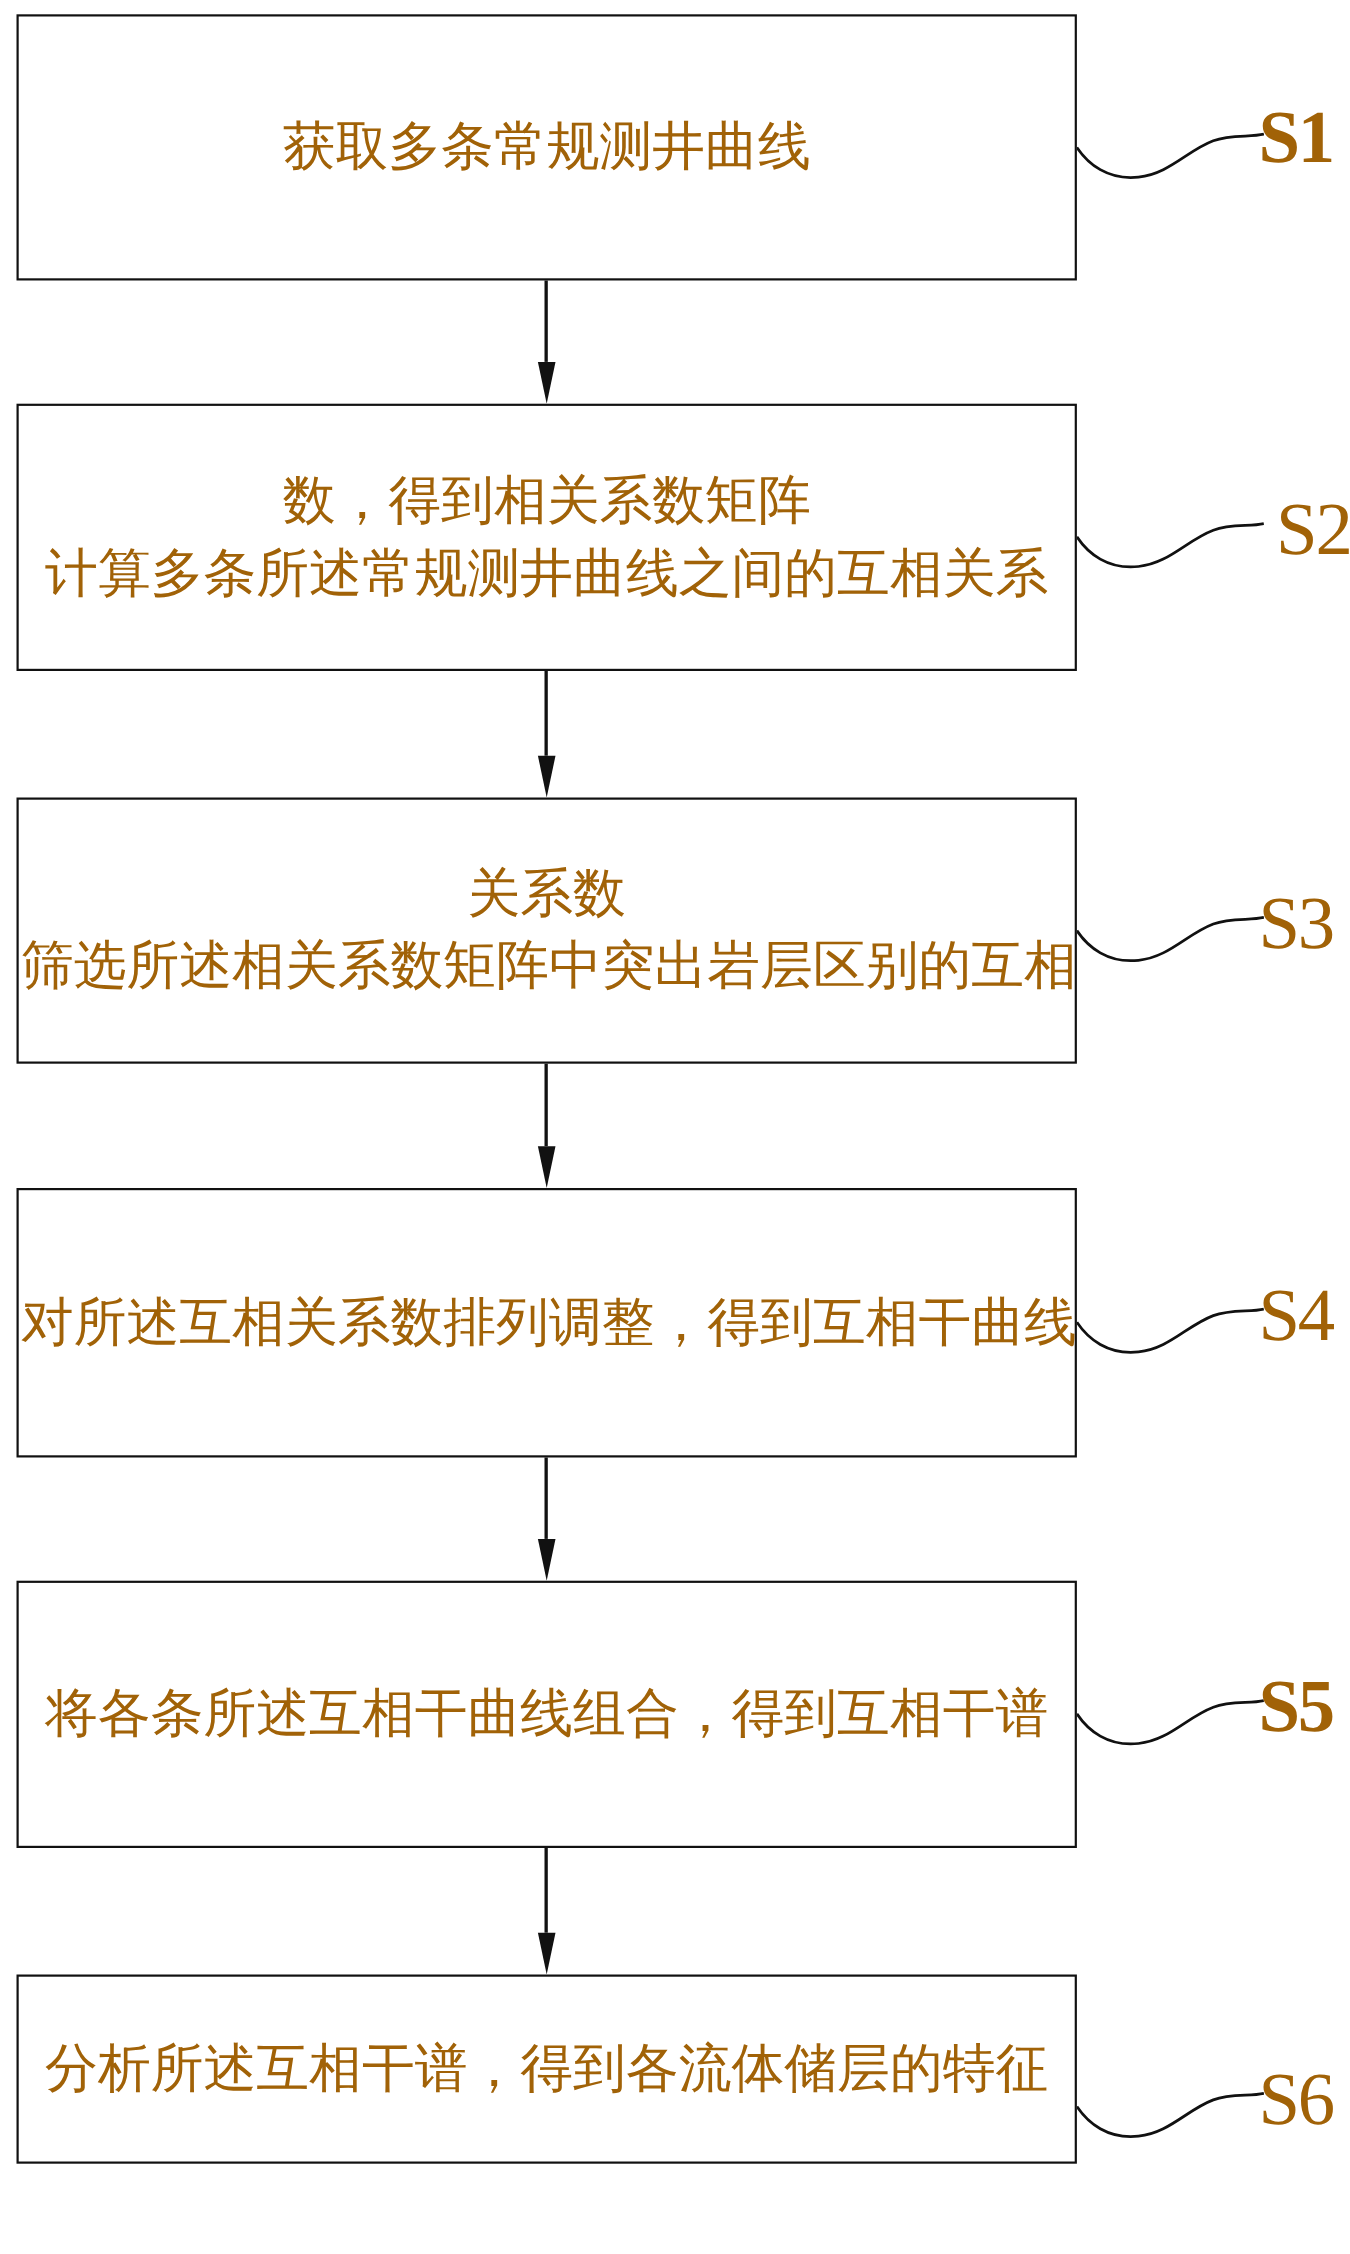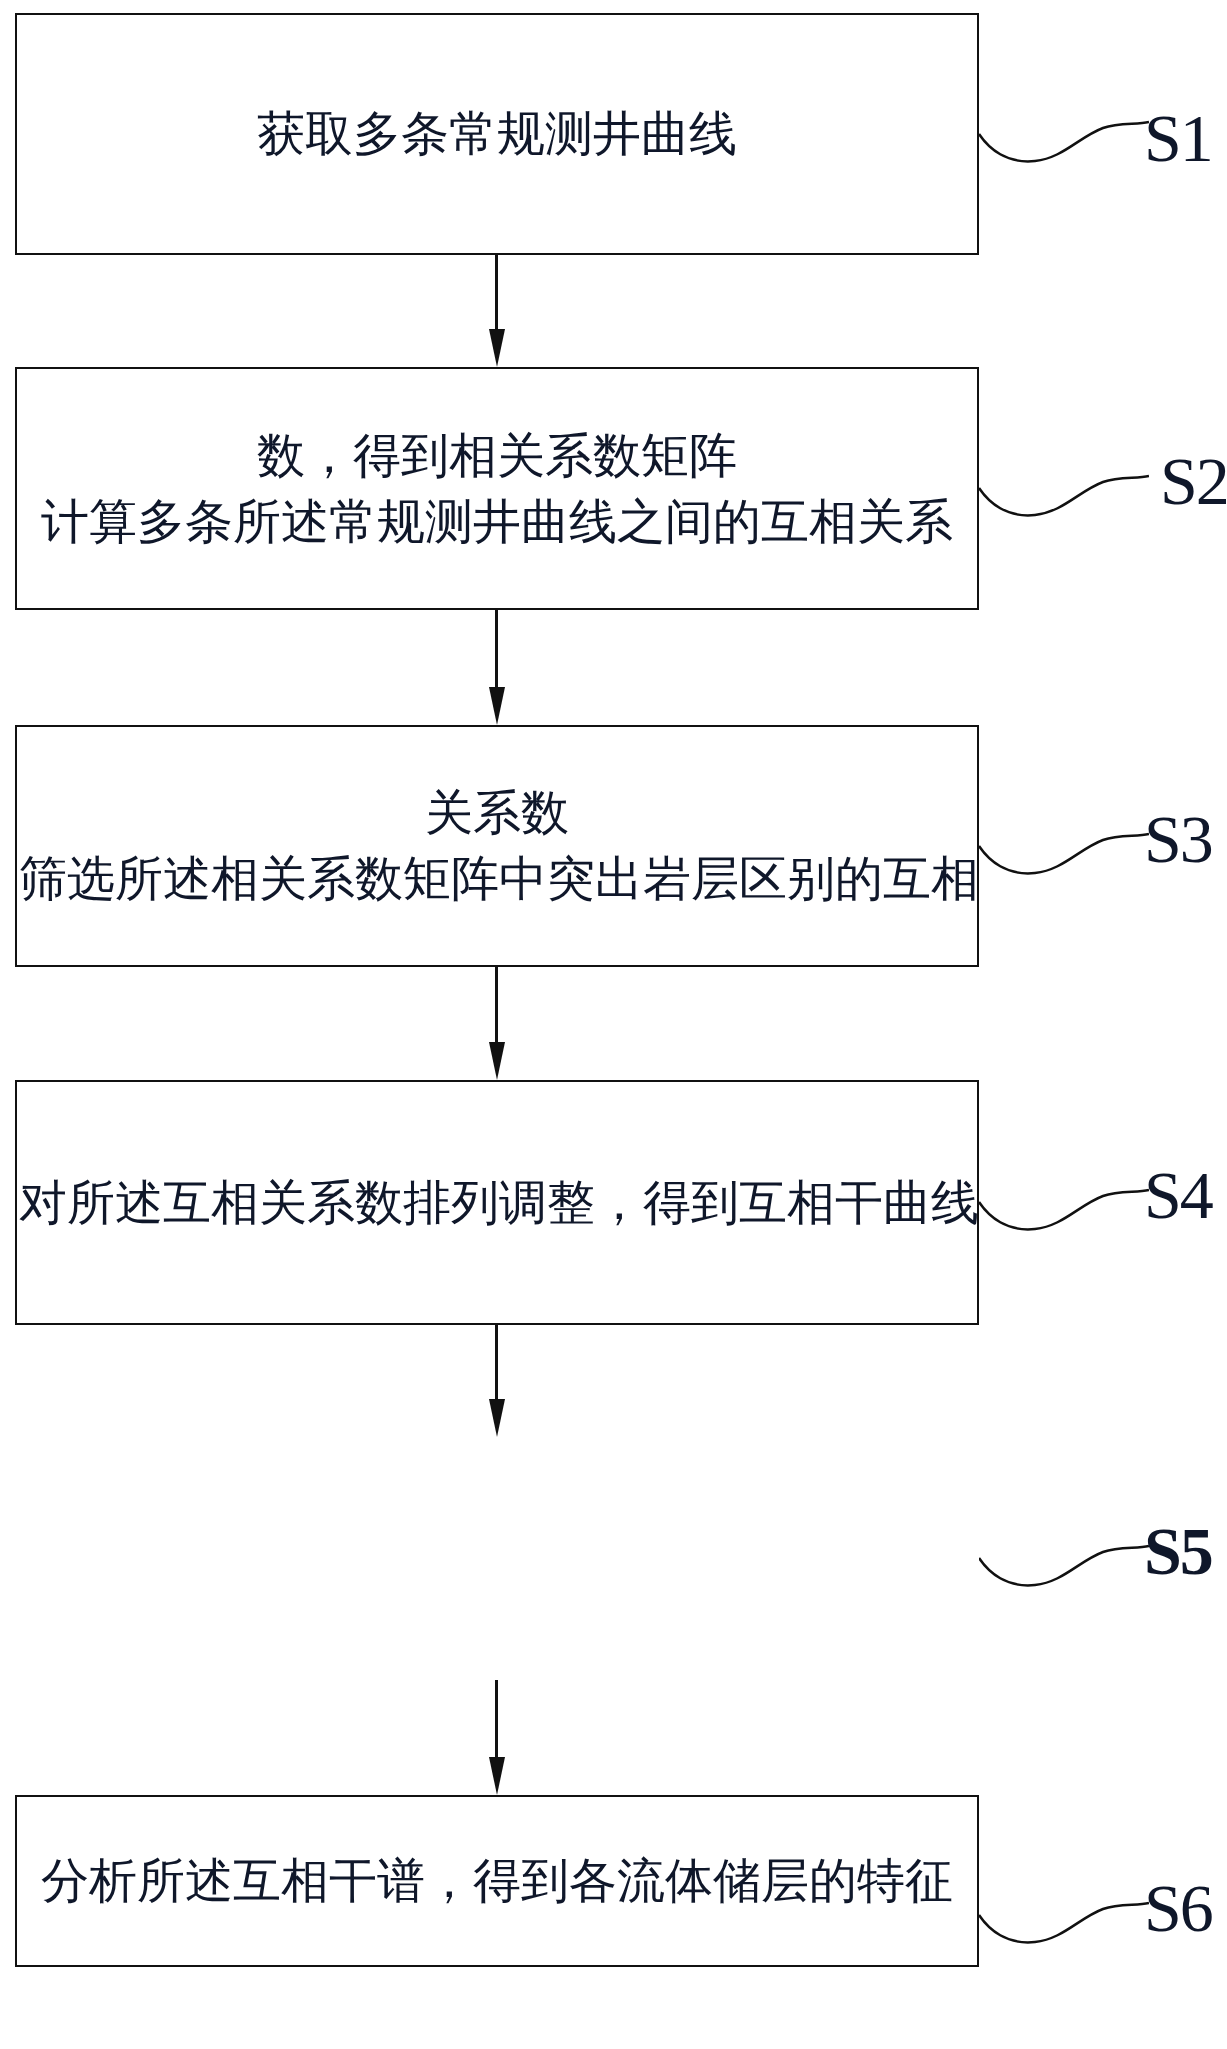--- a/index.html
+++ b/index.html
@@ -2,21 +2,21 @@
 <html><head>
 <meta charset="utf-8">
 <style>
   html, body { margin: 0; padding: 0; background: #ffffff; }
   .fig {
     position: relative;
     width: 1227px;
     height: 2049px;
     background: #ffffff;
     font-family: "Liberation Serif", "DejaVu Serif", serif;
-    color: #0f172a;
+    color: #a16207;
     overflow: hidden;
   }
   .step-box {
     position: absolute;
     left: 15px;
     width: 964px;
     box-sizing: border-box;
     border: 2px solid #111111;
     background: #ffffff;
     display: flex;
@@ -67,21 +67,21 @@
 
 <div class="fig">
 
   <div class="step-box" style="top:13px; height:242px;">
     <div class="step-line">获取多条常规测井曲线</div>
     <div class="step-line"></div>
   </div>
   <svg class="connector" style="top:89px;" viewBox="0 0 170 90">
     <path d="M 0,45 C 10,60 28,75 56,72 C 84,69 100,48 124,39 C 140,33 158,36 170,33" fill="none" stroke="#111111" stroke-width="2.5"></path>
   </svg>
-  <div class="step-label" style="top:98px;">S1</div>
+  <div class="step-label" style="top:84px;font-weight:bold;">S1</div>
 
   <div class="flow-arrow" style="top:255px; height:112px;">
     <div class="arrow-shaft"></div>
     <div class="arrow-head"></div>
   </div>
 
   <div class="step-box" style="top:367px; height:243px;">
     <div class="step-line">数，得到相关系数矩阵</div>
     <div class="step-line">计算多条所述常规测井曲线之间的互相关系</div>
   </div>
@@ -116,20 +116,24 @@
   <svg class="connector" style="top:1157px;" viewBox="0 0 170 90">
     <path d="M 0,45 C 10,60 28,75 56,72 C 84,69 100,48 124,39 C 140,33 158,36 170,33" fill="none" stroke="#111111" stroke-width="2.5"></path>
   </svg>
   <div class="step-label" style="top:1155px;">S4</div>
 
   <div class="flow-arrow" style="top:1325px; height:112px;">
     <div class="arrow-shaft"></div>
     <div class="arrow-head"></div>
   </div>
 
+  <div class="step-box" style="top:1437px; height:243px;">
+    <div class="step-line">将各条所述互相干曲线组合，得到互相干谱</div>
+    <div class="step-line"></div>
+  </div>
   <svg class="connector" style="top:1513px;" viewBox="0 0 170 90">
     <path d="M 0,45 C 10,60 28,75 56,72 C 84,69 100,48 124,39 C 140,33 158,36 170,33" fill="none" stroke="#111111" stroke-width="2.5"></path>
   </svg>
   <div class="step-label" style="top:1511px;font-weight:bold;">S5</div>
 
   <div class="flow-arrow" style="top:1680px; height:115px;">
     <div class="arrow-shaft"></div>
     <div class="arrow-head"></div>
   </div>
 

